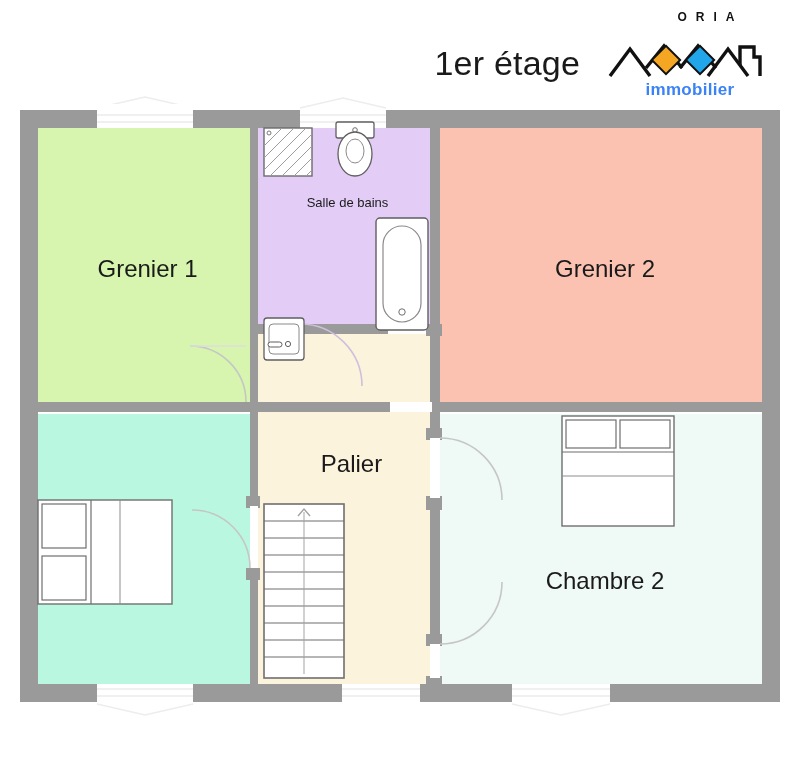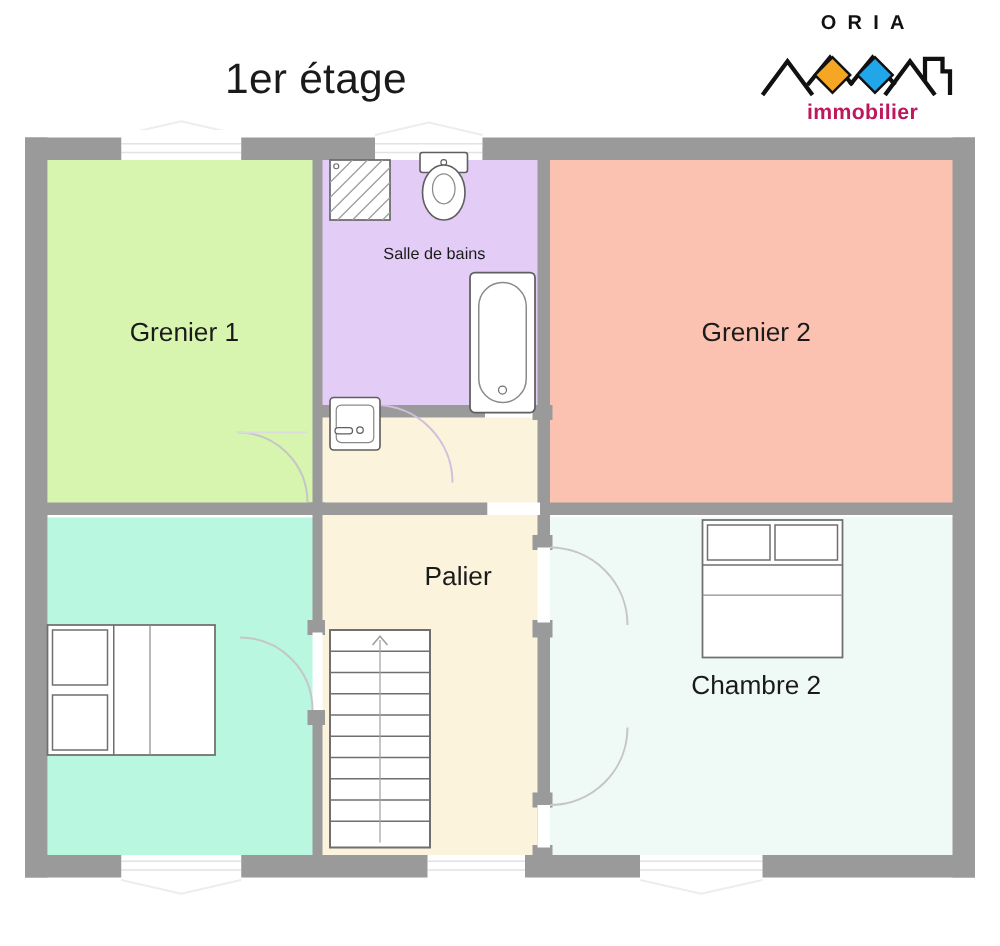--- a/index.html
+++ b/index.html
@@ -6,53 +6,53 @@
   body{
     width:800px;height:757px;position:relative;overflow:hidden;
     font-family:"Liberation Sans", sans-serif;
     color:#111111;
   }
   #stage{position:absolute;left:0;top:0;width:800px;height:757px;}
 
   
   #plan-title{
     position:absolute;left:180px;top:44px;width:400px;
-    text-align:left;
+    text-align:right;
     font-size:34px;font-weight:400;letter-spacing:0.2px;
     color:#1a1a1a;
     white-space:nowrap;
   }
   #brand-logo{
     position:absolute;left:600px;top:4px;width:180px;height:106px;
   }
   #brand-name{
-    position:absolute;left:0;top:6px;width:180px;text-align:center;
-    font-size:16px;letter-spacing:9px;font-weight:700;color:#111;
+    position:absolute;left:16px;top:6px;width:180px;text-align:center;
+    font-size:12px;letter-spacing:9px;font-weight:700;color:#111;
     text-indent:9px;
   }
   #brand-mark{position:absolute;left:8px;top:28px;width:164px;height:46px;}
   #brand-sub{
     position:absolute;left:0;top:76px;width:180px;text-align:center;
-    font-size:17px;font-weight:700;color:#be185d;letter-spacing:0.3px;
+    font-size:17px;font-weight:700;color:#3b82f6;letter-spacing:0.3px;
   }
 
   
   #floorplan{position:absolute;left:0;top:96px;width:800px;height:620px;}
 
   
   .room-label{
     position:absolute;text-align:center;white-space:nowrap;
-    font-size:21px;color:#1a1a1a;font-weight:400;
+    font-size:24px;color:#1a1a1a;font-weight:400;
   }
   #label-grenier1{left:40px;top:255px;width:215px;}
   #label-grenier2{left:440px;top:255px;width:330px;}
   #label-sdb{left:255px;top:195px;width:185px;font-size:13px;}
   #label-chambre3{left:25px;top:473px;width:230px;}
-  #label-chambre2{left:440px;top:537px;width:330px;}
-  #label-palier{left:274px;top:450px;width:185px;}
+  #label-chambre2{left:440px;top:567px;width:330px;}
+  #label-palier{left:259px;top:450px;width:185px;}
 </style>
 </head>
 <body>
 
 <div id="stage">
 
   <div id="plan-title">1er étage</div>
 
   <div id="brand-logo">
     <div id="brand-name">ORIA</div>

